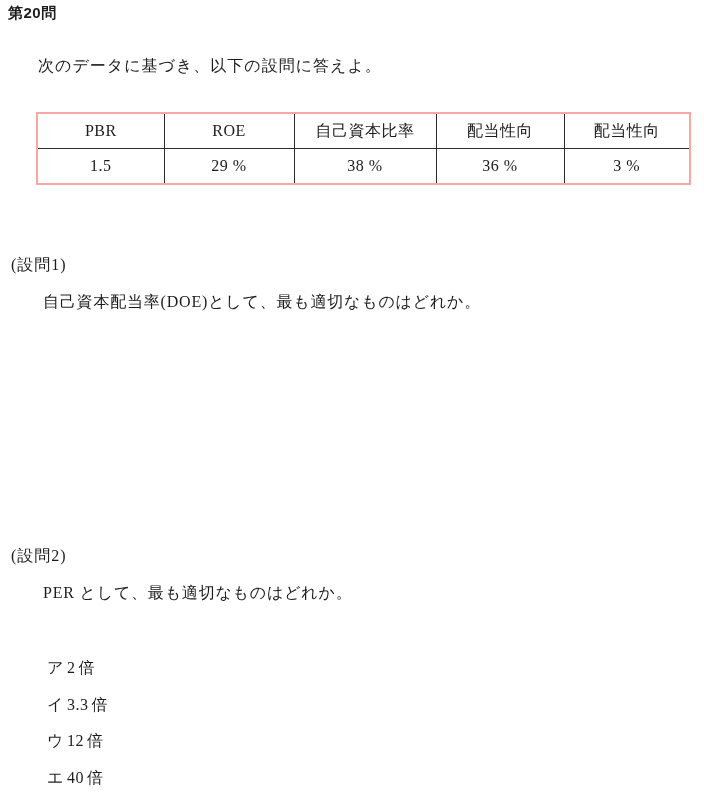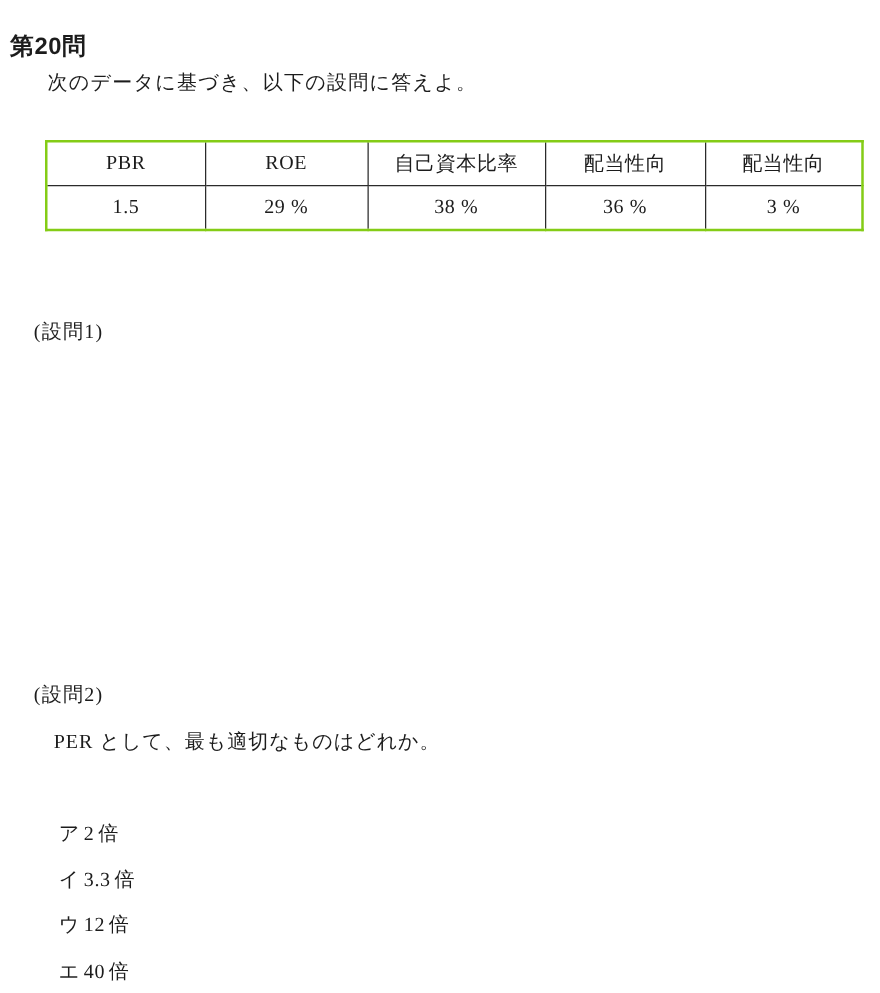--- a/index.html
+++ b/index.html
@@ -14,56 +14,56 @@
     background: #ffffff;
     color: #1c1c1c;
     font-family: "Liberation Serif", "DejaVu Serif", serif;
     font-size: 16px;
     overflow: hidden;
   }
   .abs { position: absolute; }
 
   .doc-title {
     left: 8px;
-    top: 24px;
+    top: 4px;
     font-family: "Liberation Sans", "DejaVu Sans", sans-serif;
     font-weight: bold;
-    font-size: 19px;
+    font-size: 15px;
     letter-spacing: 0.5px;
   }
   .intro {
     left: 38px;
     top: 37px;
     font-size: 16px;
     letter-spacing: 1px;
     margin-top: 19px;
   }
 
   table.data-table {
     position: absolute;
     left: 36px;
     top: 112px;
     border-collapse: collapse;
-    border: 2px solid #84cc16;
+    border: 2px solid #fca5a5;
     table-layout: fixed;
   }
   table.data-table th,
   table.data-table td {
     border: 1px solid #2b2b2b;
     text-align: center;
     vertical-align: middle;
     font-weight: normal;
     font-size: 16px;
     padding: 0;
     height: 34px;
     letter-spacing: 0.5px;
   }
 
   .q-label {
-    left: 27px;
+    left: 11px;
     font-size: 16px;
     letter-spacing: 1px;
   }
   .q-prompt {
     left: 43px;
     font-size: 16px;
     letter-spacing: 0.8px;
   }
   .q1-label  { top: 255px; }
   .q1-prompt { top: 292px; }
@@ -137,20 +137,21 @@
         <td>1.5</td>
         <td>29 %</td>
         <td>38 %</td>
         <td>36 %</td>
         <td>3 %</td>
       </tr>
     </tbody>
   </table>
 
   <div class="abs q-label q1-label">(設問1)</div>
+  <div class="abs q-prompt q1-prompt">自己資本配当率(DOE)として、最も適切なものはどれか。</div>
 
 
   <div class="abs q-label q2-label">(設問2)</div>
   <div class="abs q-prompt q2-prompt">PER として、最も適切なものはどれか。</div>
 
   <div class="abs options options-2">
     <div class="opt">
       <span class="okey">ア</span><span class="onum-left">2</span><span class="ounit">倍</span>
     </div>
     <div class="opt">

